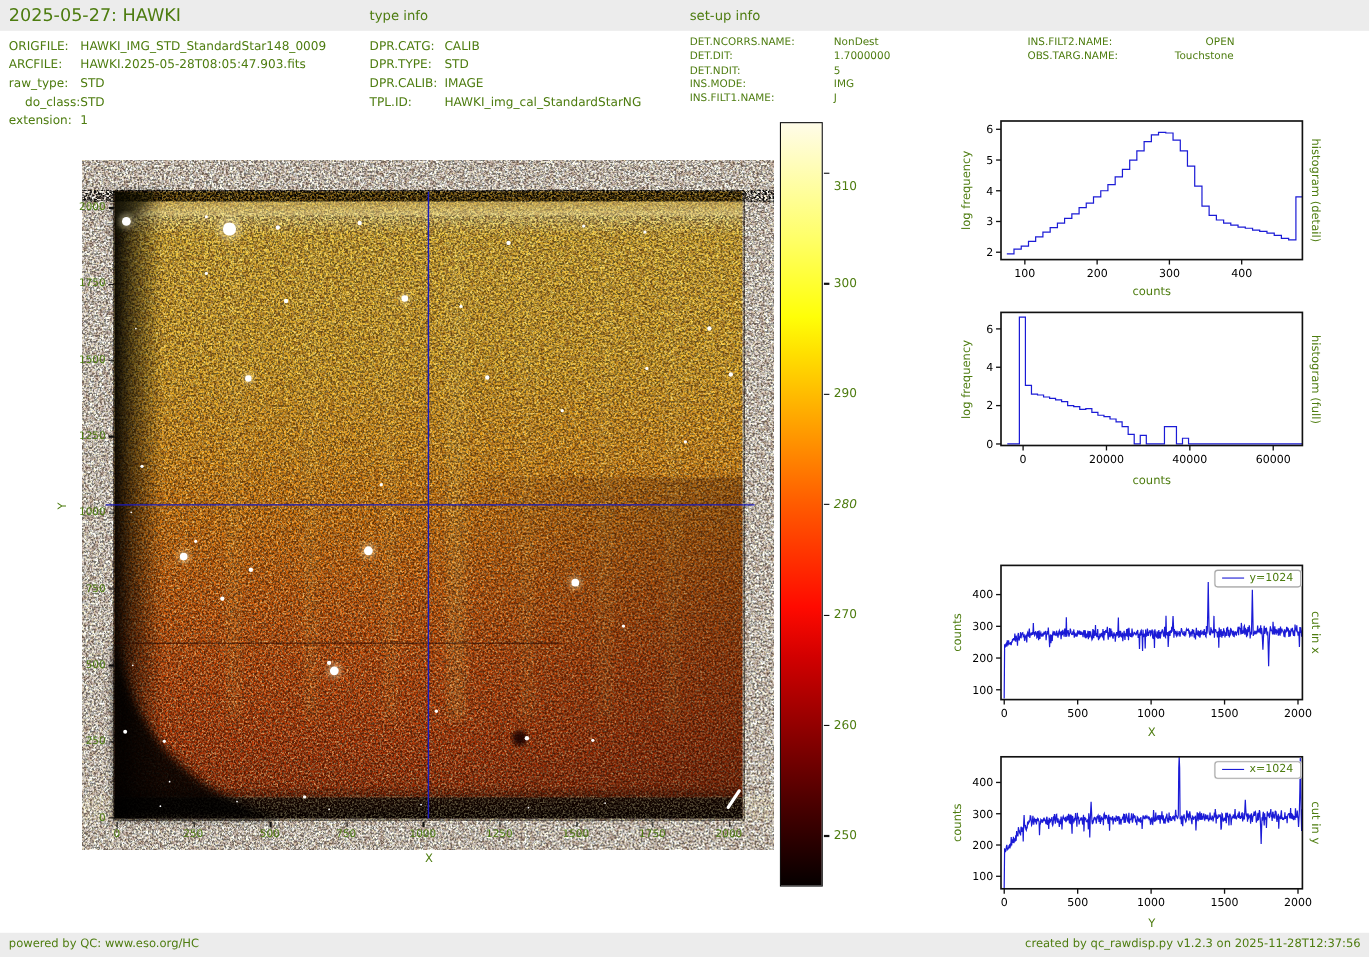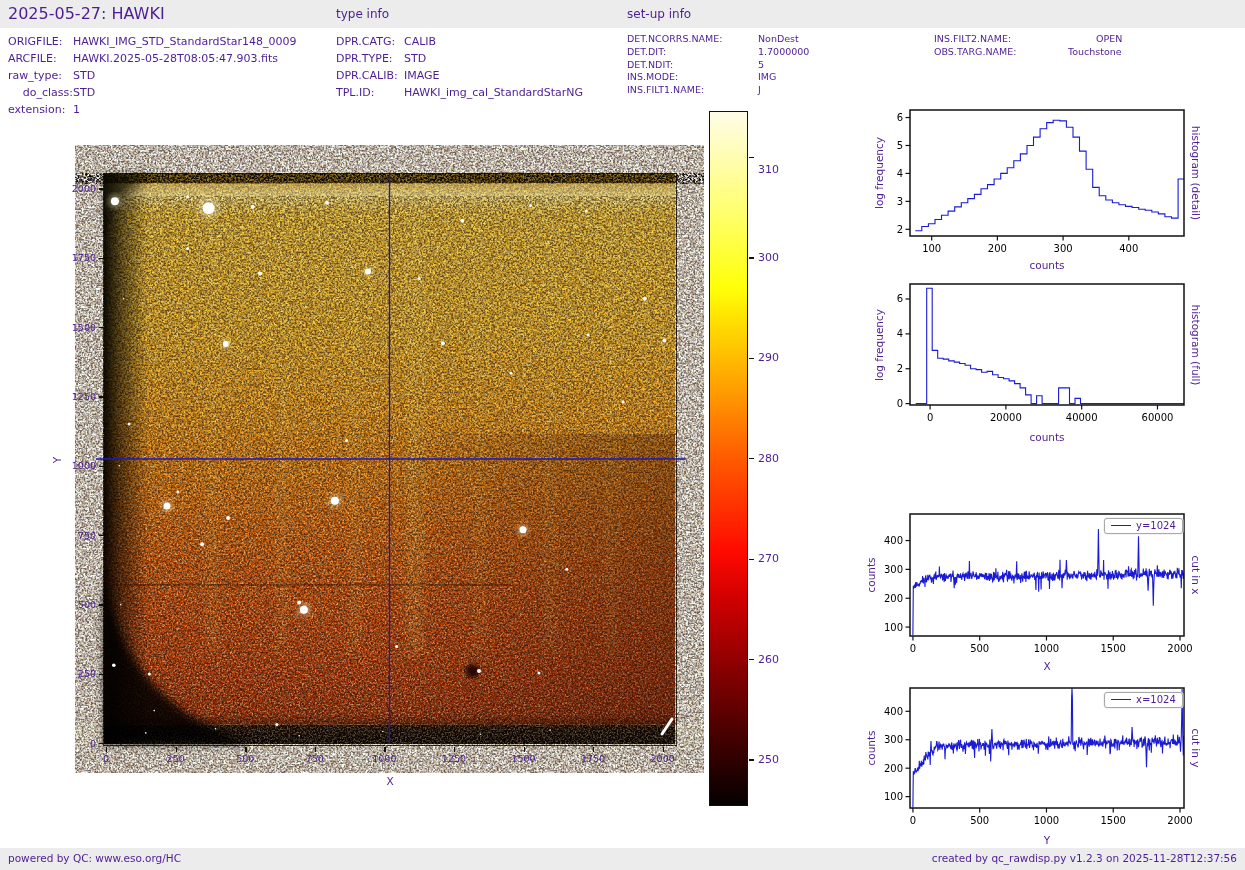--- a/index.html
+++ b/index.html
@@ -1,18 +1,18 @@
 <!DOCTYPE html>
 <html><head>
 <meta charset="utf-8">
 <style>
 *{box-sizing:border-box;margin:0;padding:0}
 body{margin:0;background:#fff}
 #screen{position:relative;width:1245px;height:870px;background:#ffffff;overflow:hidden;
-  font-family:"DejaVu Sans","Liberation Sans",sans-serif;color:#4c1d95}
+  font-family:"DejaVu Sans","Liberation Sans",sans-serif;color:#4d7c0f}
 .bar{position:absolute;left:0;width:100%;background:#ececec}
 #topbar{top:0;height:28px}
 #botbar{top:848px;height:22px}
 #page-title{position:absolute;left:8px;top:4px;font-size:16px;white-space:nowrap}
 .sec-head{position:absolute;top:7px;font-size:12px;white-space:nowrap}
 .kv{position:absolute;font-size:11px;line-height:17px}
 .kv-small{font-size:9.5px;line-height:12.8px}
 .kv-row{display:flex;white-space:nowrap}
 .kv-label{flex:0 0 auto}
 .kv-value{white-space:nowrap}
@@ -322,21 +322,21 @@
     <div class="ylab" style="left: 69px; top: 252.216px;">1750</div>
     <div class="mticky" style="left: 99px; top: 188.273px;"></div>
     <div class="ylab" style="left: 69px; top: 182.873px;">2000</div>
     <div class="mticky" style="left: 748.5px; top: 759.404px; width: 5px;"></div>
     <div class="cblab" style="left: 758px; top: 753.004px;">250</div>
     <div class="mticky" style="left: 748.5px; top: 658.97px; width: 5px;"></div>
     <div class="cblab" style="left: 758px; top: 652.57px;">260</div>
     <div class="mticky" style="left: 748.5px; top: 558.535px; width: 5px;"></div>
     <div class="cblab" style="left: 758px; top: 552.135px;">270</div>
     <div class="mticky" style="left: 748.5px; top: 458.1px; width: 5px;"></div>
-    <div class="cblab" style="left: 758px; top: 451.7px;">280</div>
+    <div class="cblab" style="left: 758px; top: 451.7px; font-style: italic;">280</div>
     <div class="mticky" style="left: 748.5px; top: 357.665px; width: 5px;"></div>
     <div class="cblab" style="left: 758px; top: 351.265px;">290</div>
     <div class="mticky" style="left: 748.5px; top: 257.23px; width: 5px;"></div>
     <div class="cblab" style="left: 758px; top: 250.83px;">300</div>
     <div class="mticky" style="left: 748.5px; top: 156.796px; width: 5px;"></div>
     <div class="cblab" style="left: 758px; top: 150.396px; margin-top: 13px;">310</div>
     <svg width="335" height="182" style="position: absolute; left: 865px; top: 98px; overflow: visible;">
       <defs>
         <clipPath id="clip1">
           <rect x="45" y="12" width="274" height="126"></rect>

